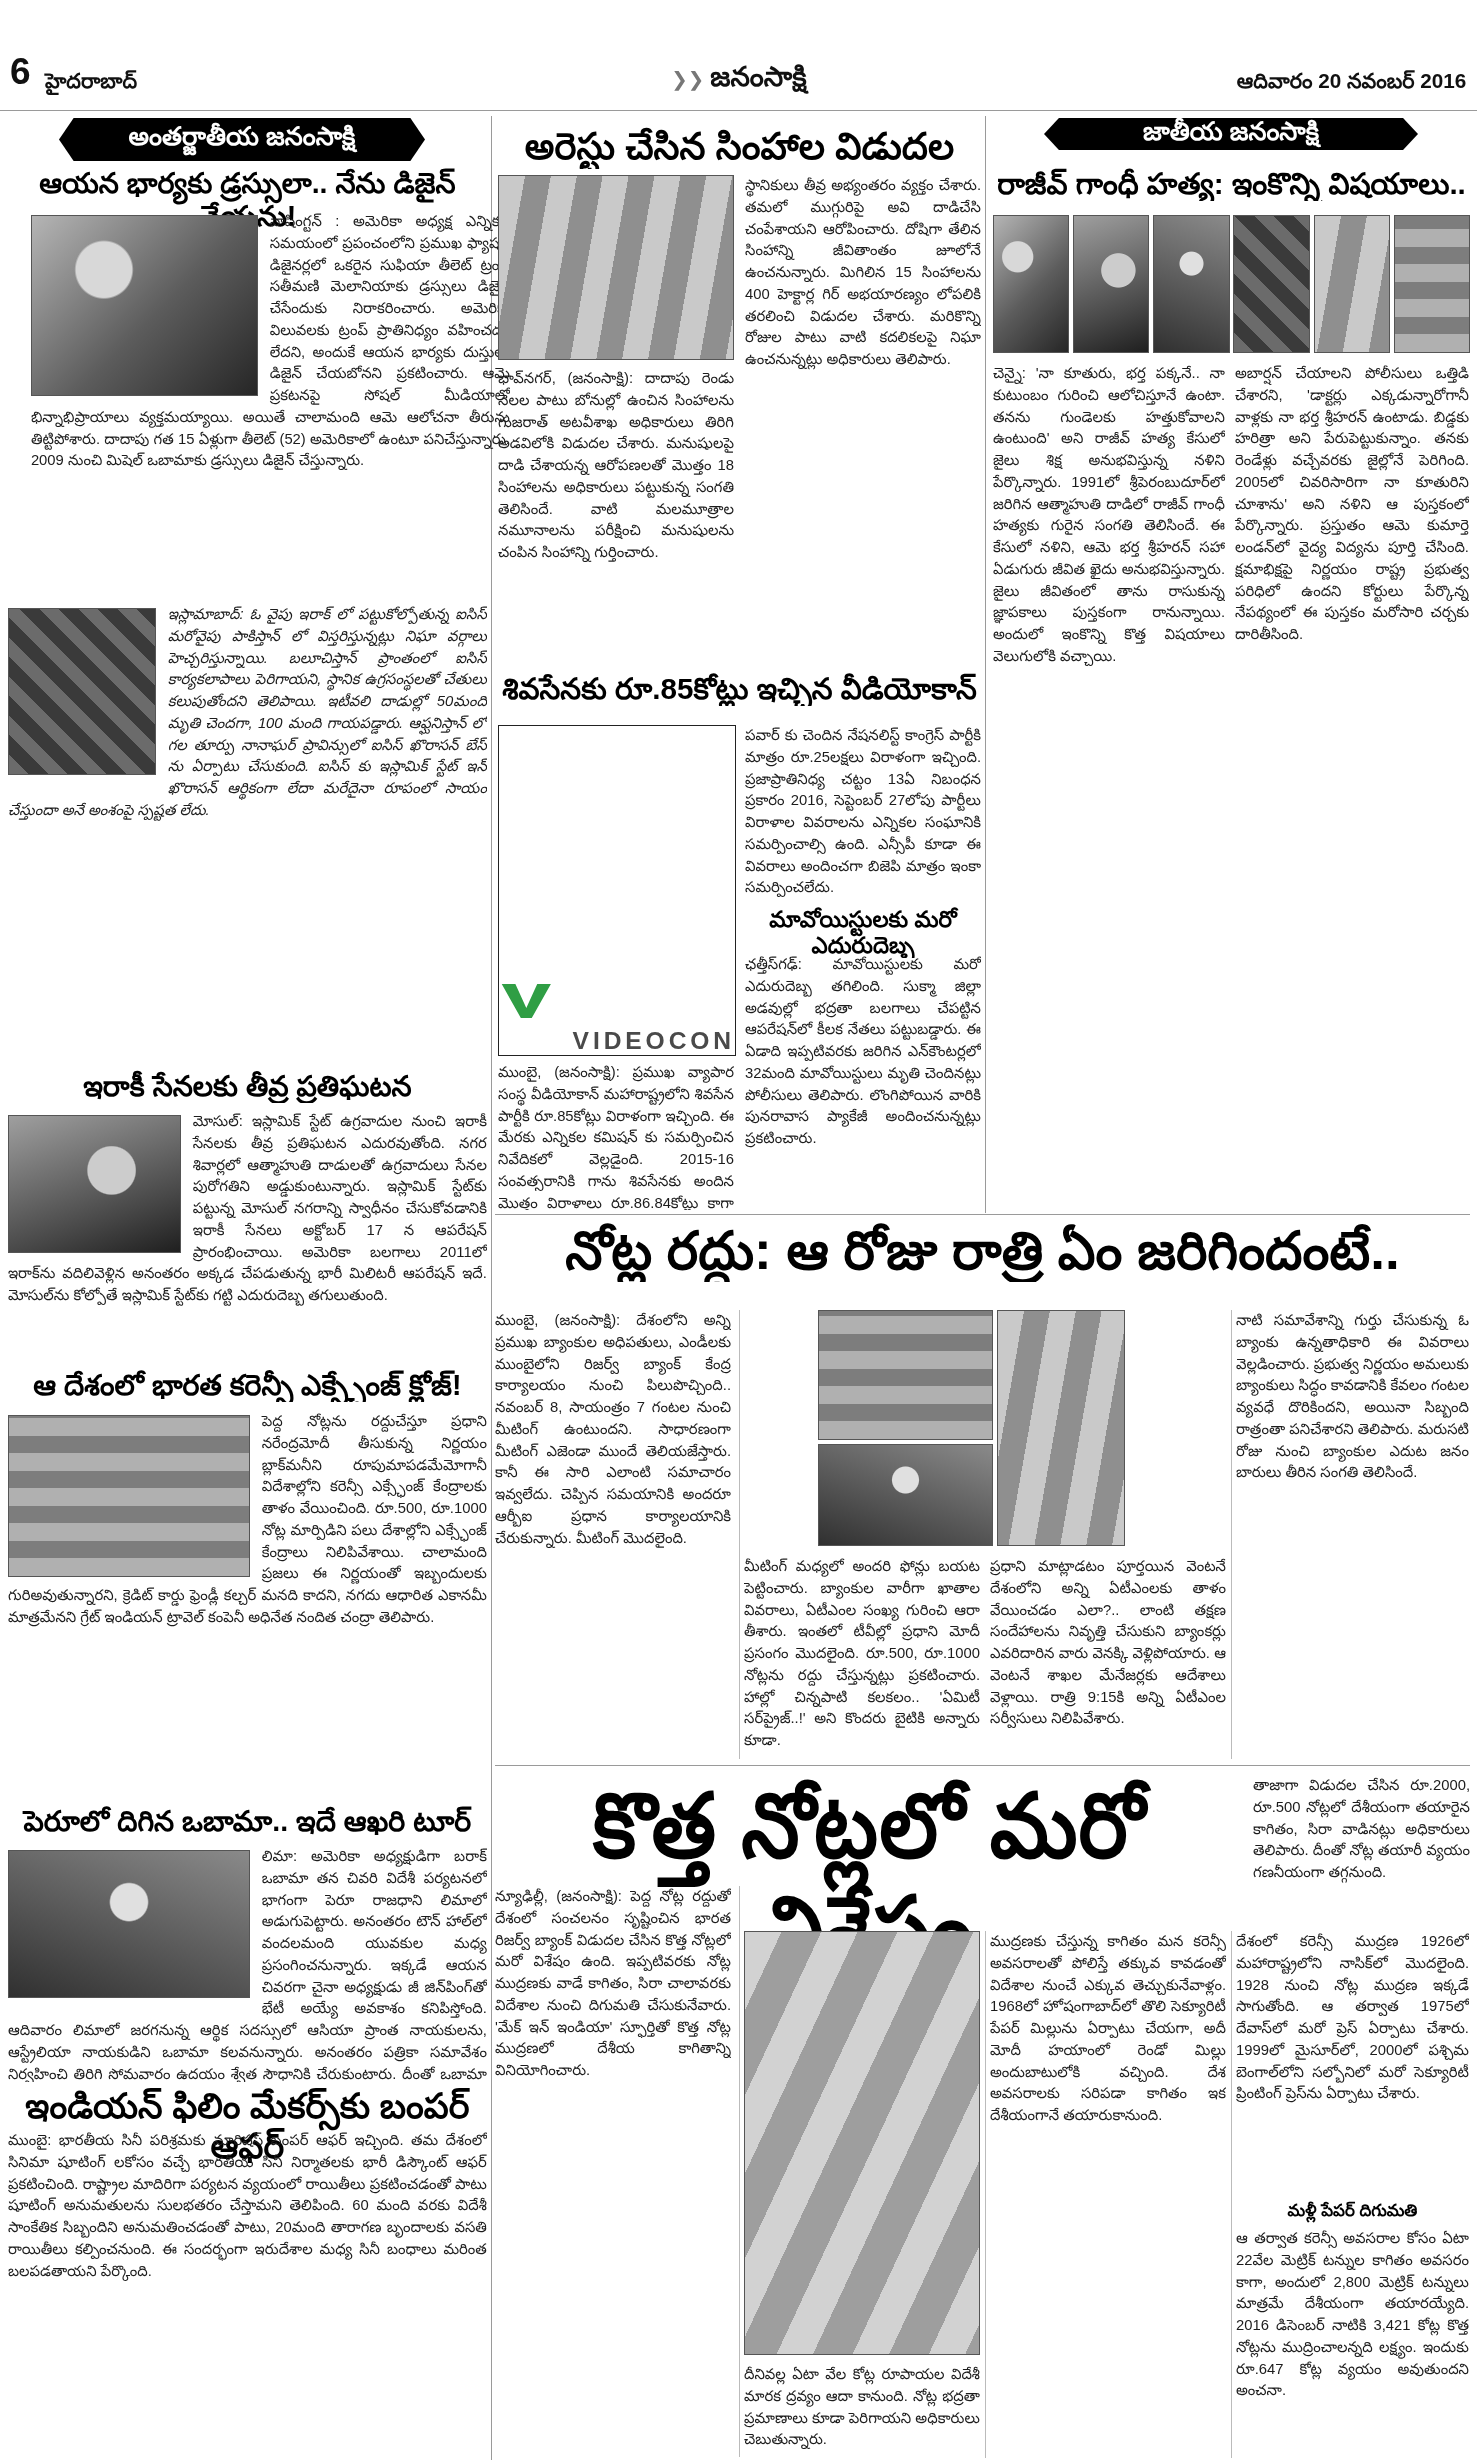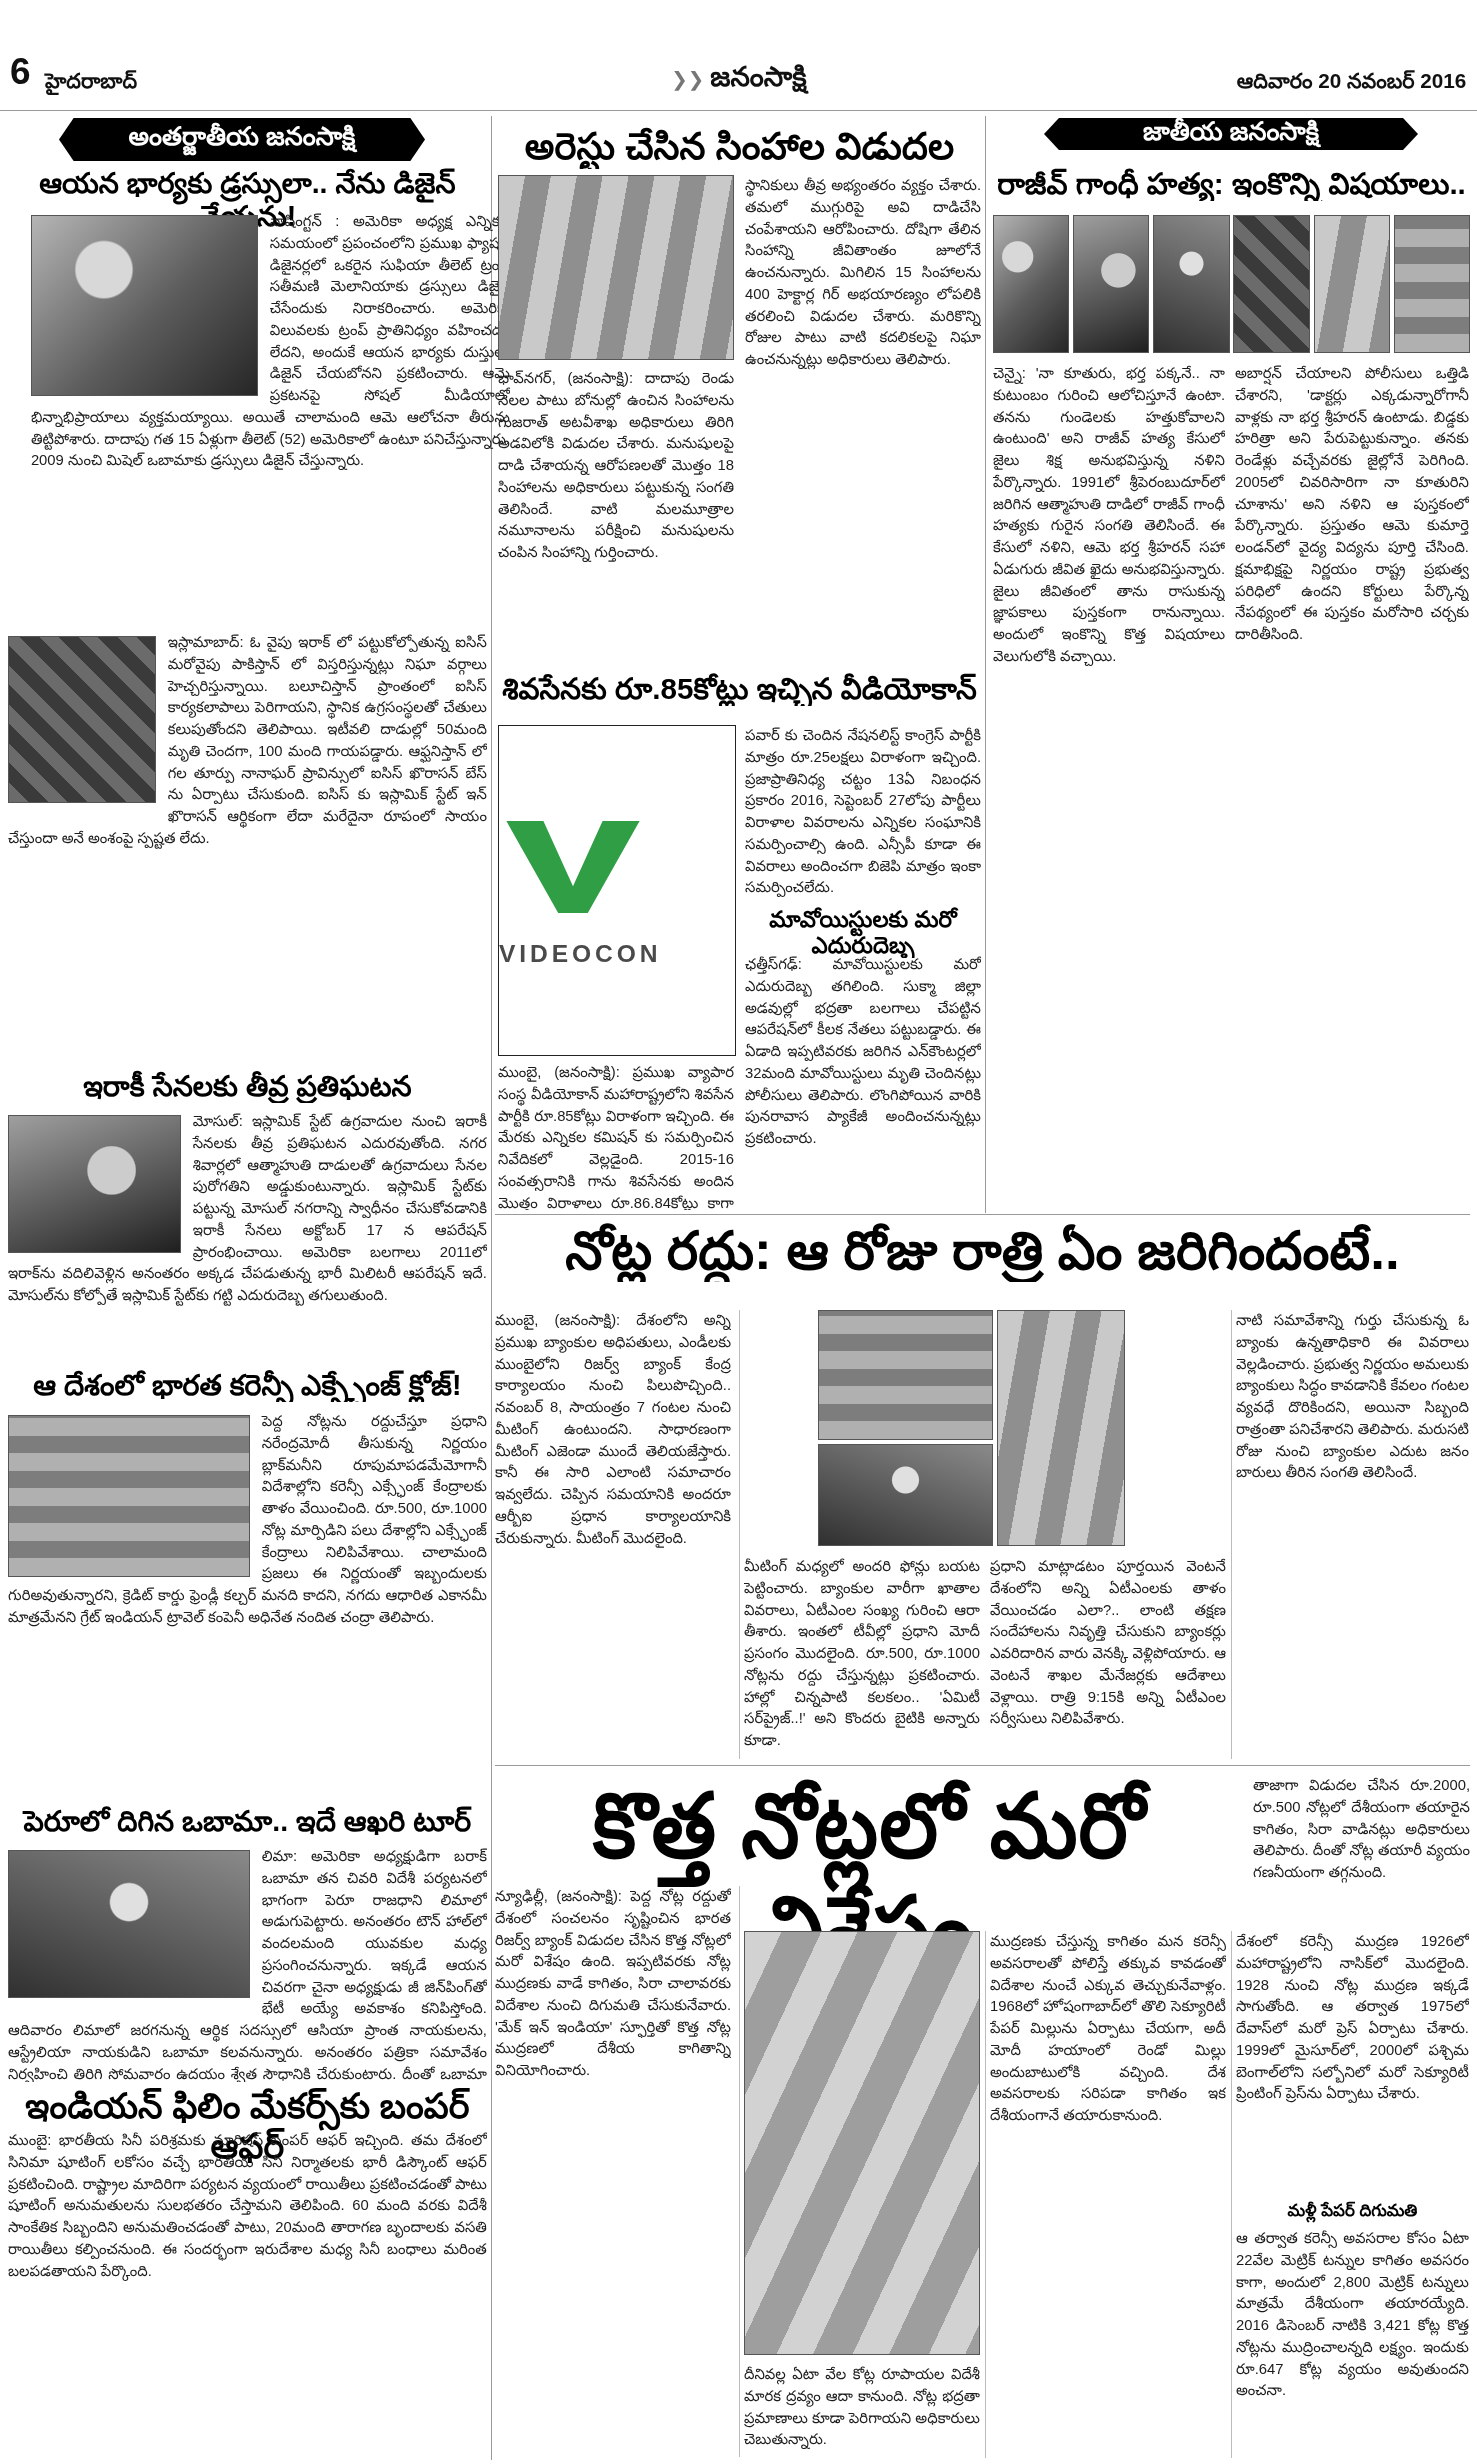--- a/index.html
+++ b/index.html
@@ -16,22 +16,22 @@
   .p1{background:radial-gradient(circle at 32% 30%,#d8d8d8 0 14%,rgba(0,0,0,0) 15%),linear-gradient(135deg,#b5b5b5,#5c5c5c 55%,#262626);}
   .p2{background:repeating-linear-gradient(45deg,#6b6b6b 0 13.8px,#3a3a3a 13.8px 27.6px),linear-gradient(#888,#333);}
   .p3{background:radial-gradient(circle at 60% 40%,#cccccc 0 18%,rgba(0,0,0,0) 19%),linear-gradient(160deg,#9f9f9f,#474747 70%,#1f1f1f);}
   .p4{background:repeating-linear-gradient(0deg,#b0b0b0 0 17.7px,#7d7d7d 17.7px 35px),linear-gradient(#999,#444);}
   .p5{background:radial-gradient(circle at 50% 35%,#e0e0e0 0 12%,rgba(0,0,0,0) 13%),linear-gradient(200deg,#8a8a8a,#303030);}
   .p6{background:repeating-linear-gradient(100deg,#c9c9c9 0 25.6px,#8f8f8f 25.6px 51px),linear-gradient(#aaa,#555);}
   .notes{background:repeating-linear-gradient(115deg,#d2d2d2 0 33px,#9e9e9e 33px 69px),linear-gradient(#bbb,#666);}
   .floatph{float:left;margin:3.9px 11.8px 5.9px 0;}
   .strip{display:flex;gap:3.9px;}
   .strip>div{flex:1;height:100%;}
-  .brandbox{border:1.5px solid #222;background:#fff;display:flex;flex-direction:column;
-            align-items:flex-start;justify-content:center;gap:19px;}
+  .brandbox{border:1.5px solid #222;background:#fff;display:flex;flex-direction:row;
+            align-items:flex-end;justify-content:center;gap:19px;}
   .brandname{font-weight:bold;letter-spacing:3.9px;color:#4a4a4a;font-size:24.6px;}
   .subhead{font-weight:bold;text-align:center;font-size:16.7px;color:#000;}
   .display-head{font-weight:900;letter-spacing:1px;transform:scaleY(1.08);transform-origin:top;}
   .logo-glyph{color:#777;font-size:19.7px;margin-right:5.9px;}
 </style>
 </head>
 <body>
 
 <div class="page">
 
@@ -49,21 +49,21 @@
   <div class="abs hrule" style="left:495px;top:1765px;width:975px;"></div>
 
   <div class="abs ribbon" style="left:59px;top:118px;width:366px;height:43px;font-size:25.6px;">అంతర్జాతీయ జనంసాక్షి</div>
 
   <div class="abs head" style="left:7.9px;top:167px;width:479px;font-size:28.6px;">ఆయన భార్యకు డ్రస్సులా.. నేను డిజైన్ చేయను!</div>
   <div class="abs bodytxt" style="left:7.9px;top:211px;width:479px;height:357px;margin-left:23px;">
     <div class="ph p1 floatph" style="width:227px;height:181px;"></div>
     <span>వాషింగ్టన్ : అమెరికా అధ్యక్ష ఎన్నికల సమయంలో ప్రపంచంలోని ప్రముఖ ఫ్యాషన్ డిజైనర్లలో ఒకరైన సుఫియా తీలెట్ ట్రంప్ సతీమణి మెలానియాకు డ్రస్సులు డిజైన్ చేసేందుకు నిరాకరించారు. అమెరికా విలువలకు ట్రంప్ ప్రాతినిధ్యం వహించడం లేదని, అందుకే ఆయన భార్యకు దుస్తులు డిజైన్ చేయబోనని ప్రకటించారు. ఆమె ప్రకటనపై సోషల్ మీడియాలో భిన్నాభిప్రాయాలు వ్యక్తమయ్యాయి. అయితే చాలామంది ఆమె ఆలోచనా తీరును తిట్టిపోశారు. దాదాపు గత 15 ఏళ్లుగా తీలెట్ (52) అమెరికాలో ఉంటూ పనిచేస్తున్నారు. 2009 నుంచి మిషెల్ ఒబామాకు డ్రస్సులు డిజైన్ చేస్తున్నారు.</span>
   </div>
 
-  <div class="abs bodytxt" style="left:7.9px;top:632px;width:479px;height:445px;">
+  <div class="abs bodytxt" style="left:7.9px;top:604px;width:479px;height:445px;font-style:italic;">
     <div class="ph p2 floatph" style="width:148px;height:167px;"></div>
     <span>ఇస్లామాబాద్: ఓ వైపు ఇరాక్ లో పట్టుకోల్పోతున్న ఐసిస్ మరోవైపు పాకిస్తాన్ లో విస్తరిస్తున్నట్లు నిఘా వర్గాలు హెచ్చరిస్తున్నాయి. బలూచిస్తాన్ ప్రాంతంలో ఐసిస్ కార్యకలాపాలు పెరిగాయని, స్థానిక ఉగ్రసంస్థలతో చేతులు కలుపుతోందని తెలిపాయి. ఇటీవలి దాడుల్లో 50మంది మృతి చెందగా, 100 మంది గాయపడ్డారు. ఆఫ్ఘనిస్తాన్ లో గల తూర్పు నానాఘర్ ప్రావిన్సులో ఐసిస్ ఖొరాసన్ బేస్ ను ఏర్పాటు చేసుకుంది. ఐసిస్ కు ఇస్లామిక్ స్టేట్ ఇన్ ఖొరాసన్ ఆర్థికంగా లేదా మరేదైనా రూపంలో సాయం చేస్తుందా అనే అంశంపై స్పష్టత లేదు.</span>
   </div>
 
   <div class="abs head" style="left:7.9px;top:1070px;width:479px;font-size:28.6px;">ఇరాకీ సేనలకు తీవ్ర ప్రతిఘటన</div>
   <div class="abs bodytxt" style="left:7.9px;top:1111px;width:479px;height:252px;">
     <div class="ph p3 floatph" style="width:173px;height:138px;"></div>
     <span>మోసుల్: ఇస్లామిక్ స్టేట్ ఉగ్రవాదుల నుంచి ఇరాకీ సేనలకు తీవ్ర ప్రతిఘటన ఎదురవుతోంది. నగర శివార్లలో ఆత్మాహుతి దాడులతో ఉగ్రవాదులు సేనల పురోగతిని అడ్డుకుంటున్నారు. ఇస్లామిక్ స్టేట్‌కు పట్టున్న మోసుల్ నగరాన్ని స్వాధీనం చేసుకోవడానికి ఇరాకీ సేనలు అక్టోబర్ 17 న ఆపరేషన్ ప్రారంభించాయి. అమెరికా బలగాలు 2011లో ఇరాక్‌ను వదిలివెళ్లిన అనంతరం అక్కడ చేపడుతున్న భారీ మిలిటరీ ఆపరేషన్ ఇదే. మోసుల్‌ను కోల్పోతే ఇస్లామిక్ స్టేట్‌కు గట్టి ఎదురుదెబ్బ తగులుతుంది.</span>
   </div>
 

